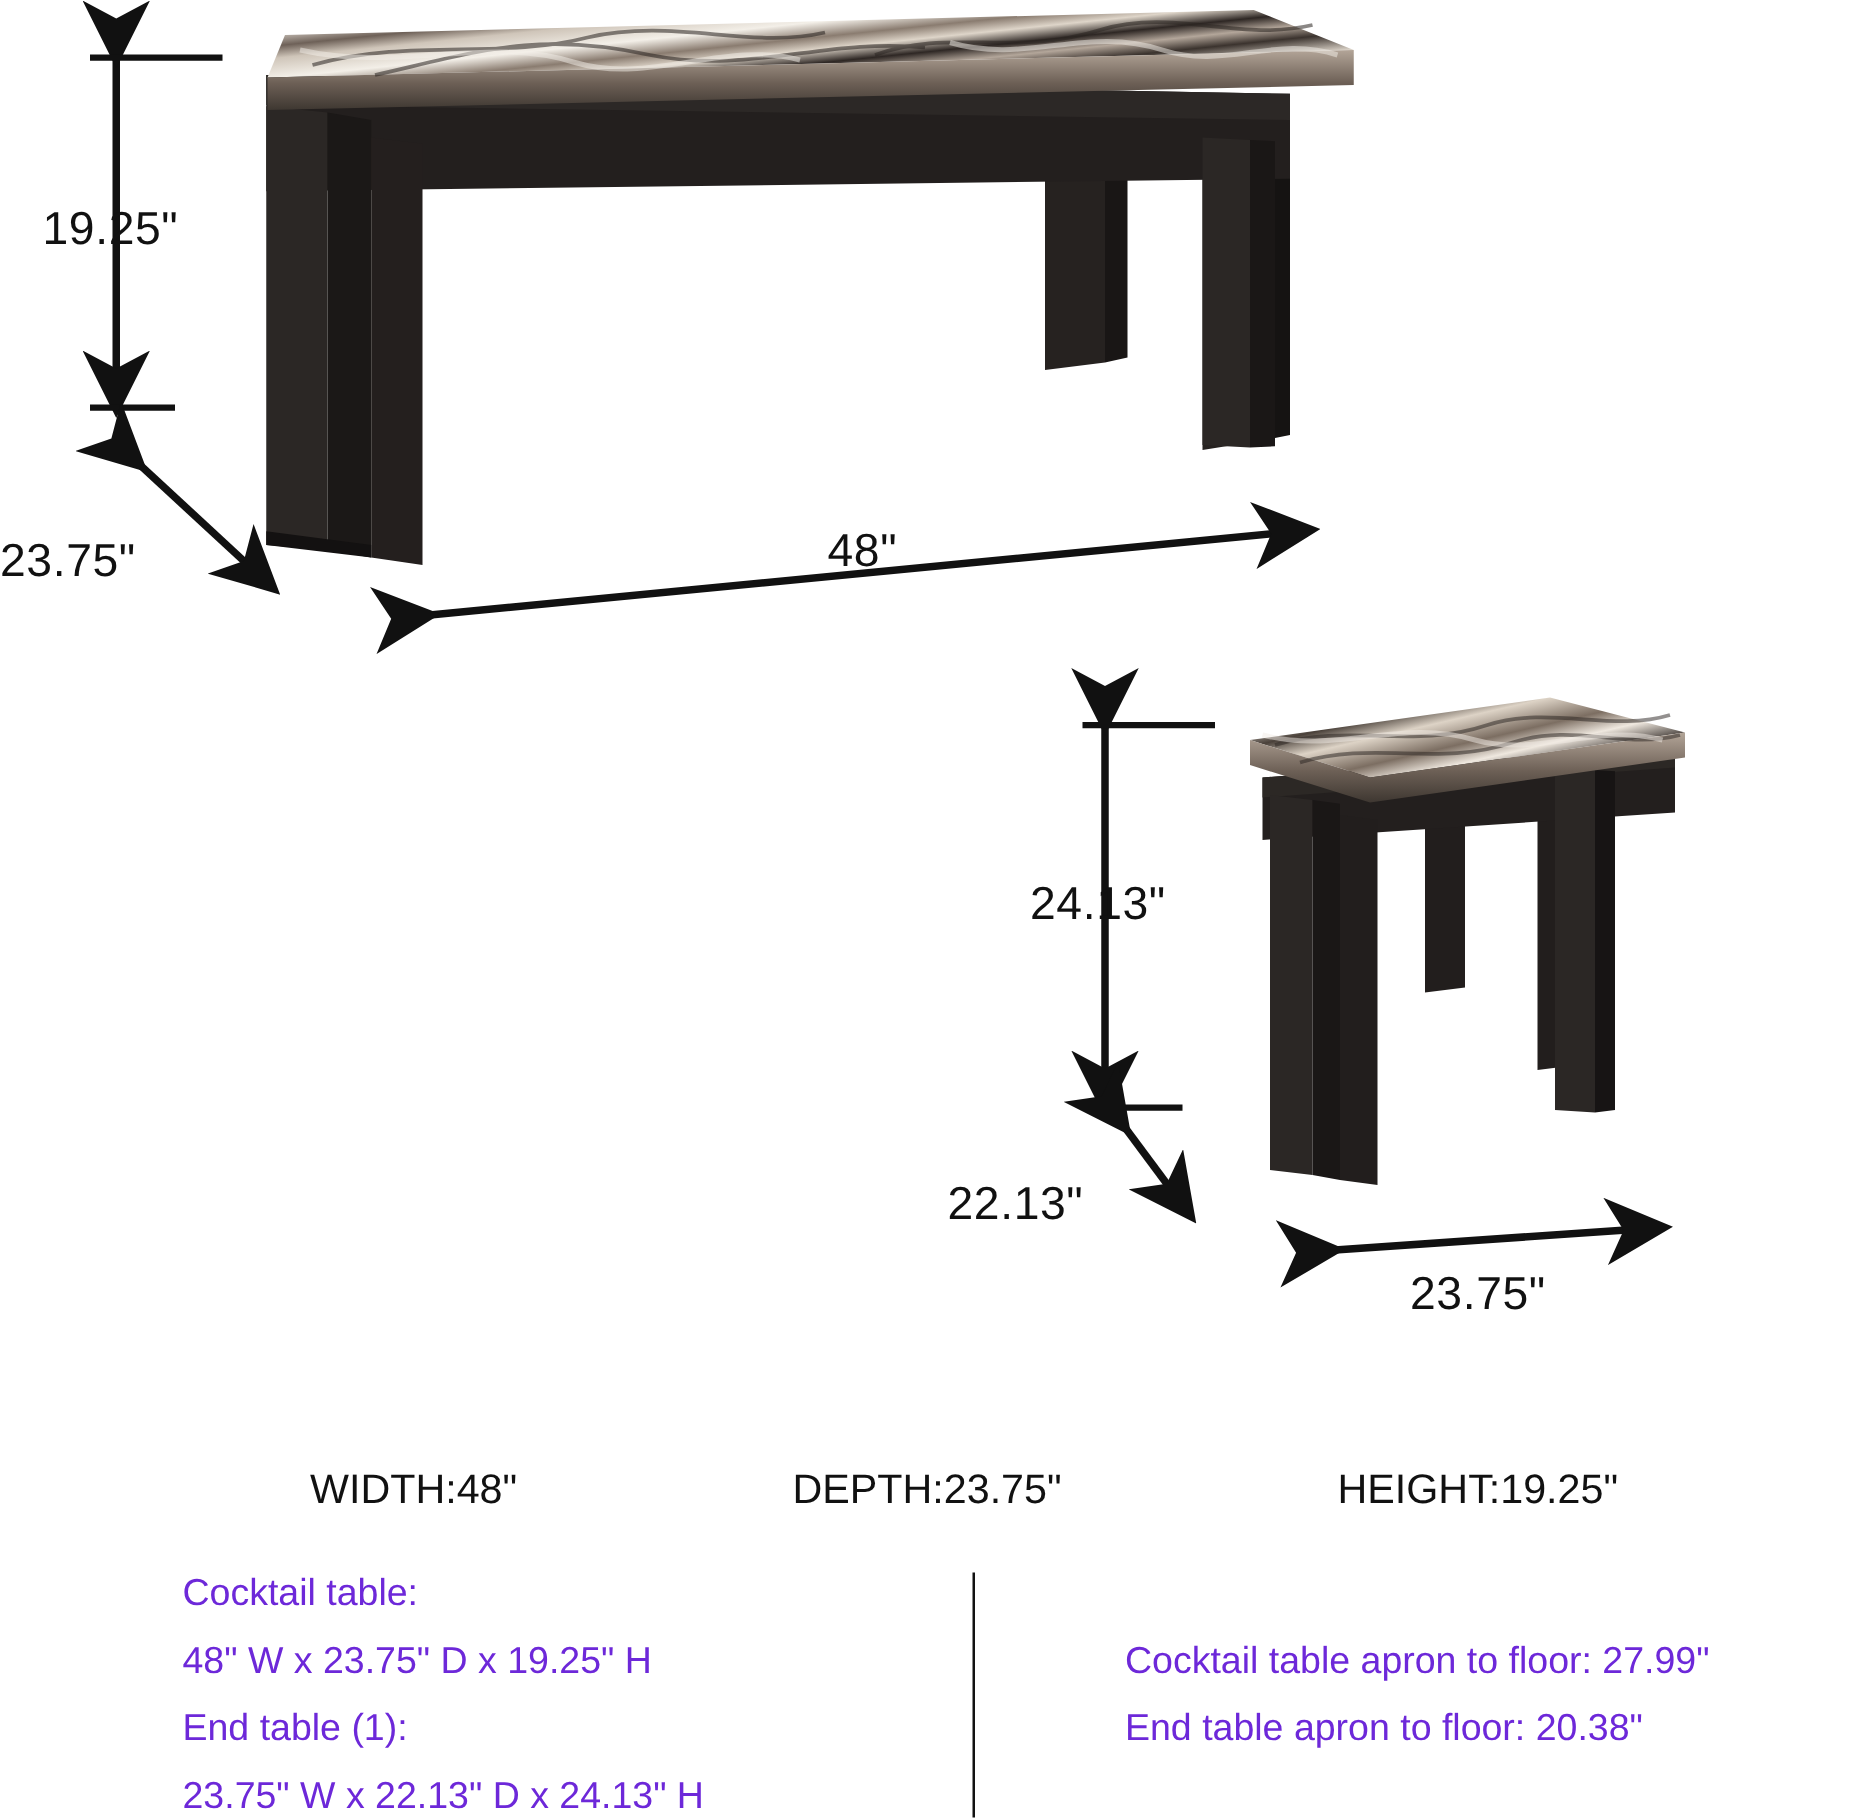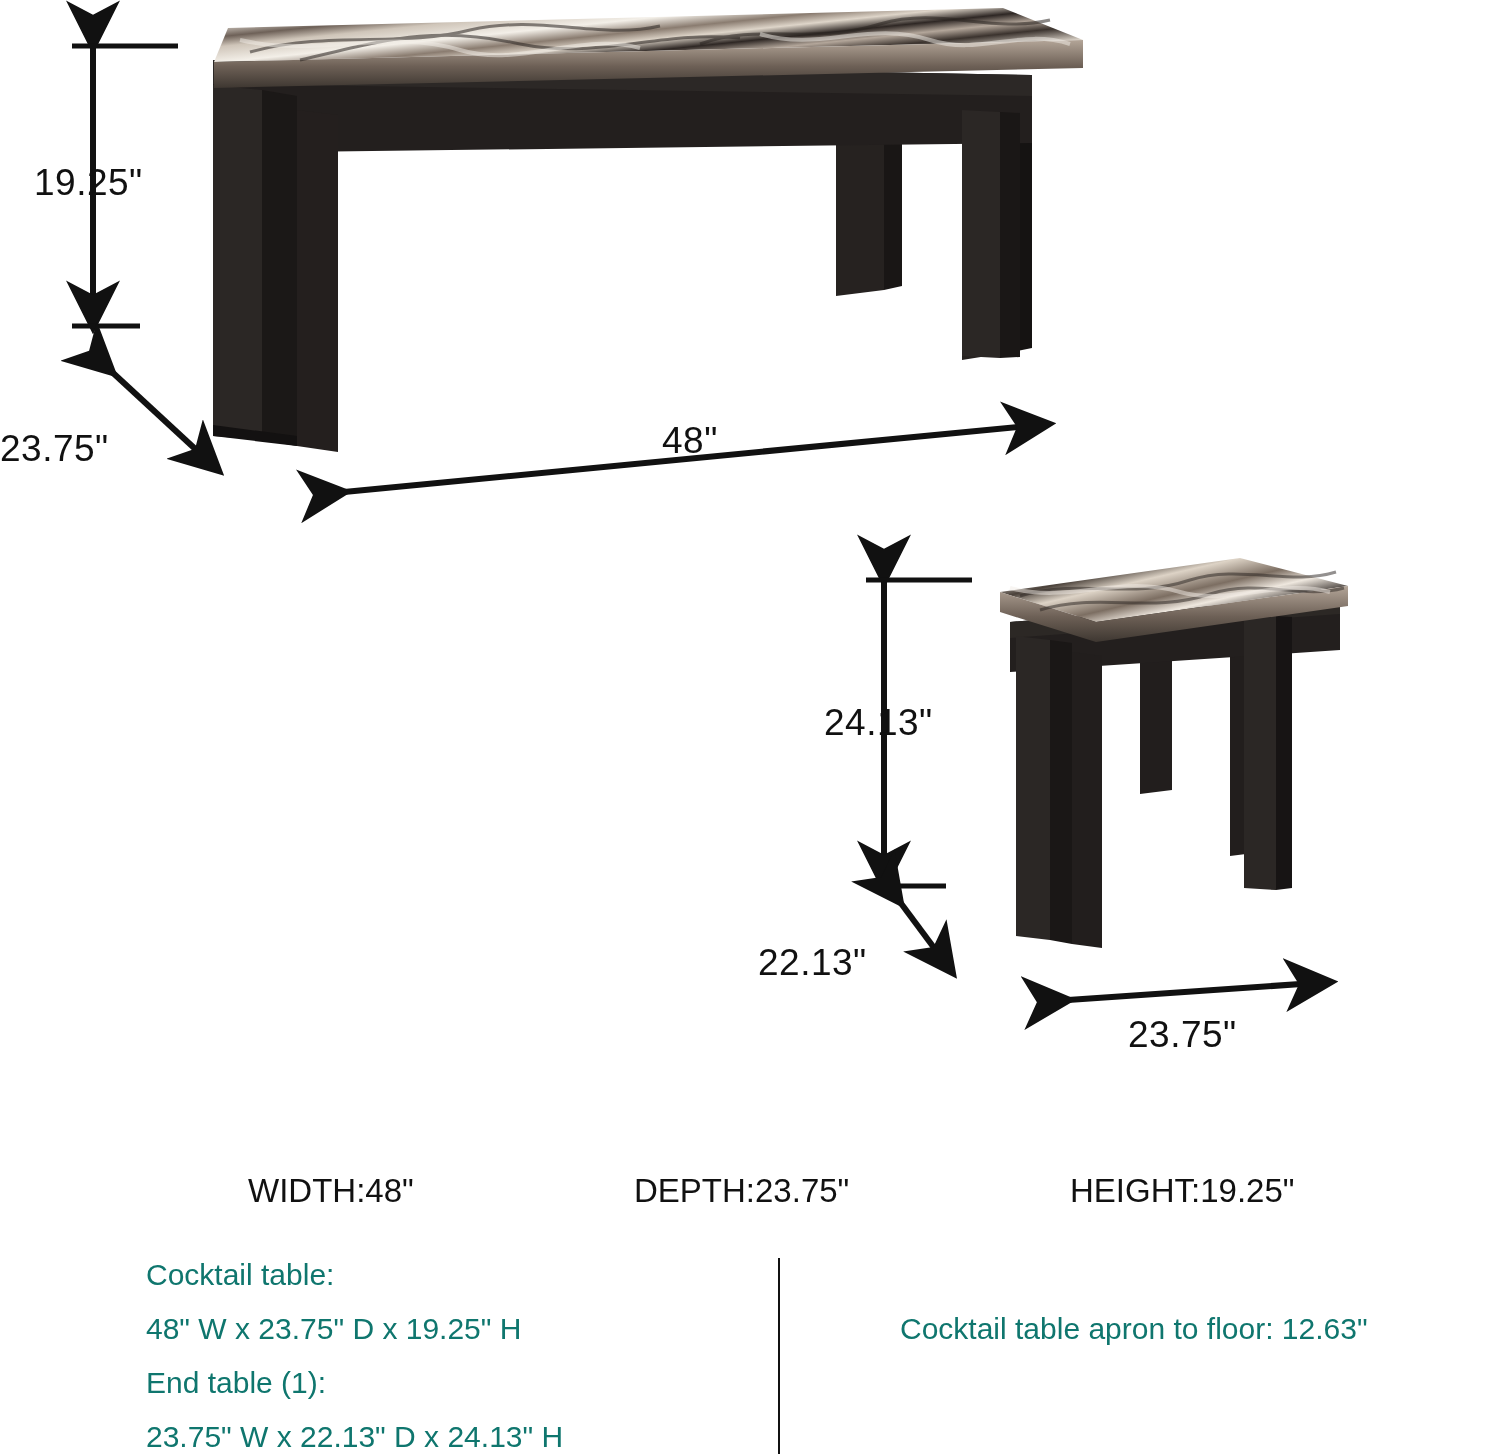--- a/index.html
+++ b/index.html
@@ -28,21 +28,21 @@
   }
   .spec-label {
     position: absolute;
     font-size: 33px;
     color: #111;
     white-space: nowrap;
   }
   .spec-line {
     position: absolute;
     font-size: 30px;
-    color: #0f766e;
+    color: #6d28d9;
     white-space: nowrap;
   }
   .divider {
     position: absolute;
     background: #111;
     width: 2px;
   }
   svg.art {
     position: absolute;
     left: 0;
@@ -180,15 +180,16 @@
   <div class="spec-label" style="left:634px; top:1172px;">DEPTH:23.75"</div>
   <div class="spec-label" style="left:1070px; top:1172px;">HEIGHT:19.25"</div>
 
   <div class="divider" style="left:778px; top:1258px; height:196px;"></div>
 
   <div class="spec-line" style="left:146px; top:1258px;">Cocktail table:</div>
   <div class="spec-line" style="left:146px; top:1312px;">48" W x 23.75" D x 19.25" H</div>
   <div class="spec-line" style="left:146px; top:1366px;">End table (1):</div>
   <div class="spec-line" style="left:146px; top:1420px;">23.75" W x 22.13" D x 24.13" H</div>
 
-  <div class="spec-line" style="left:900px; top:1312px;">Cocktail table apron to floor: 12.63"</div>
+  <div class="spec-line" style="left:900px; top:1312px;">Cocktail table apron to floor: 27.99"</div>
+  <div class="spec-line" style="left:900px; top:1366px;">End table apron to floor: 20.38"</div>
 
 </div>
 
 </body></html>

